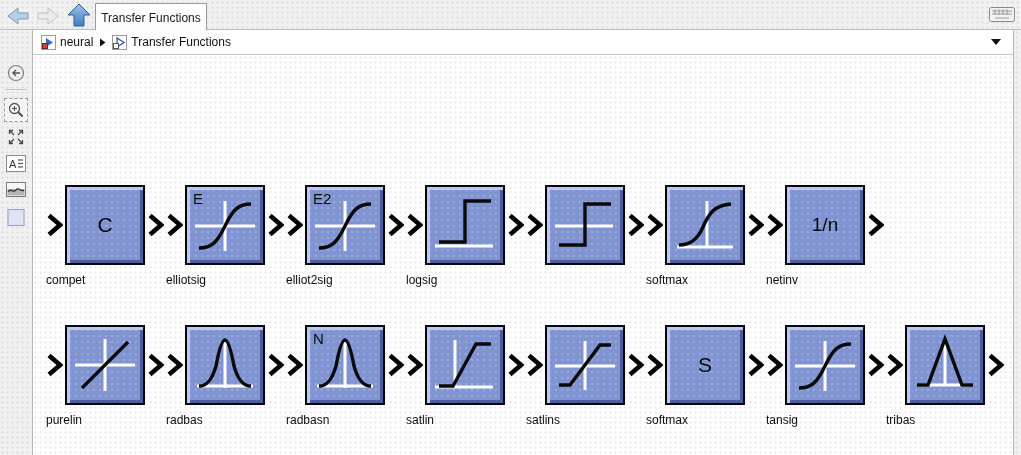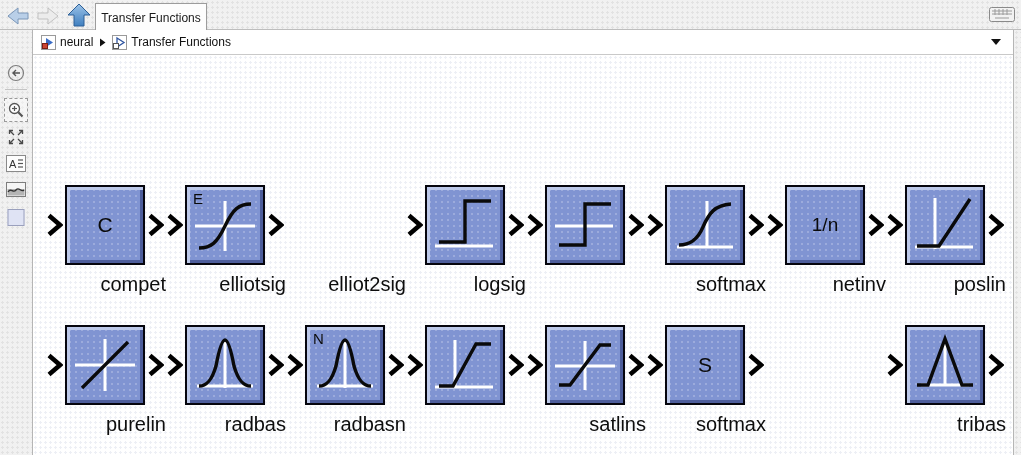--- a/index.html
+++ b/index.html
@@ -56,22 +56,22 @@
            background-color:#8094d2;
            background-image:radial-gradient(rgba(255,255,255,0.22) 1px, transparent 1.2px);
            background-size:6px 6px;
            border:2px solid #06060e;
            box-shadow: inset 3px 3px 0 0 #bdc9ea, inset -3px -3px 0 0 #4e5e9c;
            cursor:pointer; }
   .block svg { position:absolute; left:6px; top:6px; }
   .block-letter { position:absolute; inset:0; display:flex; align-items:center;
                   justify-content:center; font-size:21px; color:#0a0a0a; }
   .block-corner { position:absolute; left:6px; top:3px; font-size:15px; color:#0a0a0a; }
-  .blocklabel { position:absolute; top:88px; left:0; width:120px; text-align:right;
-                font-size:20px; color:#0d0d0d; white-space:nowrap; }
+  .blocklabel { position:absolute; top:88px; left:0; width:120px; text-align:left;
+                font-size:12px; color:#0d0d0d; white-space:nowrap; }
 </style>
 </head>
 <body>
 
 <div class="screen">
 
   <div class="toolbar dots">
     <button class="navbtn" id="nav-back" title="">
       <svg width="24" height="24" viewBox="0 0 24 24">
         <polygon points="2,12 12,4 12,9 22,9 22,15 12,15 12,20" fill="#b9cfe8" stroke="#7a96b8" stroke-width="1"></polygon>
@@ -216,20 +216,36 @@
             </svg>
             <div class="block-corner">E</div>
           </div>
           <svg class="port" width="17" height="24" viewBox="0 0 17 24">
             <path d="M3,2.5 L14,12 L3,21.5" fill="none" stroke="#000" stroke-width="4.5"></path>
           </svg>
         </div>
         <div class="blocklabel">elliotsig</div>
       </div>
       <div class="cell" style="left: 253px; top: 130px;">
+        <div class="blockrow">
+          <svg class="port" width="17" height="24" viewBox="0 0 17 24">
+            <path d="M3,2.5 L14,12 L3,21.5" fill="none" stroke="#000" stroke-width="4.5"></path>
+          </svg>
+          <div class="block">
+            <svg width="64" height="64" viewBox="0 0 64 64">
+              <line x1="2" y1="33" x2="62" y2="33" stroke="#ffffff" stroke-width="3"></line>
+              <line x1="32" y1="8" x2="32" y2="58" stroke="#ffffff" stroke-width="3"></line>
+              <path d="M6,55 C18,55 24,50 32,33 C40,16 46,11 58,11" fill="none" stroke="#0a0a0a" stroke-width="3.4" stroke-linejoin="miter" stroke-linecap="butt"></path>
+            </svg>
+            <div class="block-corner">E2</div>
+          </div>
+          <svg class="port" width="17" height="24" viewBox="0 0 17 24">
+            <path d="M3,2.5 L14,12 L3,21.5" fill="none" stroke="#000" stroke-width="4.5"></path>
+          </svg>
+        </div>
         <div class="blocklabel">elliot2sig</div>
       </div>
       <div class="cell" style="left: 373px; top: 130px;">
         <div class="blockrow">
           <svg class="port" width="17" height="24" viewBox="0 0 17 24">
             <path d="M3,2.5 L14,12 L3,21.5" fill="none" stroke="#000" stroke-width="4.5"></path>
           </svg>
           <div class="block">
             <svg width="64" height="64" viewBox="0 0 64 64">
               <line x1="2" y1="53" x2="60" y2="53" stroke="#ffffff" stroke-width="3"></line>
@@ -283,38 +299,20 @@
           </svg>
           <div class="block">
             <div class="block-letter" style="font-size: 19px;">1/n</div>
           </div>
           <svg class="port" width="17" height="24" viewBox="0 0 17 24">
             <path d="M3,2.5 L14,12 L3,21.5" fill="none" stroke="#000" stroke-width="4.5"></path>
           </svg>
         </div>
         <div class="blocklabel">netinv</div>
       </div>
-      <div class="cell" style="left: 853px; top: 130px;">
-        <div class="blockrow">
-          <svg class="port" width="17" height="24" viewBox="0 0 17 24">
-            <path d="M3,2.5 L14,12 L3,21.5" fill="none" stroke="#000" stroke-width="4.5"></path>
-          </svg>
-          <div class="block">
-            <svg width="64" height="64" viewBox="0 0 64 64">
-              <line x1="22" y1="5" x2="22" y2="56" stroke="#ffffff" stroke-width="3"></line>
-              <line x1="2" y1="54" x2="60" y2="54" stroke="#ffffff" stroke-width="3"></line>
-              <path d="M4,53 L26,53 L57,6" fill="none" stroke="#0a0a0a" stroke-width="3.4" stroke-linejoin="miter" stroke-linecap="butt"></path>
-            </svg>
-          </div>
-          <svg class="port" width="17" height="24" viewBox="0 0 17 24">
-            <path d="M3,2.5 L14,12 L3,21.5" fill="none" stroke="#000" stroke-width="4.5"></path>
-          </svg>
-        </div>
-        <div class="blocklabel">poslin</div>
-      </div>
       <div class="cell" style="left: 13px; top: 270px;">
         <div class="blockrow">
           <svg class="port" width="17" height="24" viewBox="0 0 17 24">
             <path d="M3,2.5 L14,12 L3,21.5" fill="none" stroke="#000" stroke-width="4.5"></path>
           </svg>
           <div class="block">
             <svg width="64" height="64" viewBox="0 0 64 64">
               <line x1="2" y1="32" x2="62" y2="32" stroke="#ffffff" stroke-width="3"></line>
               <line x1="32" y1="6" x2="32" y2="58" stroke="#ffffff" stroke-width="3"></line>
               <path d="M9,55 L55,9" fill="none" stroke="#0a0a0a" stroke-width="3.4" stroke-linejoin="miter" stroke-linecap="butt"></path>
@@ -372,20 +370,21 @@
             <svg width="64" height="64" viewBox="0 0 64 64">
               <line x1="22" y1="7" x2="22" y2="54" stroke="#ffffff" stroke-width="3"></line>
               <line x1="2" y1="54" x2="60" y2="54" stroke="#ffffff" stroke-width="3"></line>
               <path d="M6,53 L20,53 L43,11 L58,11" fill="none" stroke="#0a0a0a" stroke-width="3.4" stroke-linejoin="miter" stroke-linecap="butt"></path>
             </svg>
           </div>
           <svg class="port" width="17" height="24" viewBox="0 0 17 24">
             <path d="M3,2.5 L14,12 L3,21.5" fill="none" stroke="#000" stroke-width="4.5"></path>
           </svg>
         </div>
+        <div class="blocklabel">satlin</div>
       </div>
       <div class="cell" style="left: 493px; top: 270px;">
         <div class="blockrow">
           <svg class="port" width="17" height="24" viewBox="0 0 17 24">
             <path d="M3,2.5 L14,12 L3,21.5" fill="none" stroke="#000" stroke-width="4.5"></path>
           </svg>
           <div class="block">
             <svg width="64" height="64" viewBox="0 0 64 64">
               <line x1="2" y1="33" x2="62" y2="33" stroke="#ffffff" stroke-width="3"></line>
               <line x1="32" y1="8" x2="32" y2="57" stroke="#ffffff" stroke-width="3"></line>
@@ -405,20 +404,38 @@
           </svg>
           <div class="block">
             <div class="block-letter">S</div>
           </div>
           <svg class="port" width="17" height="24" viewBox="0 0 17 24">
             <path d="M3,2.5 L14,12 L3,21.5" fill="none" stroke="#000" stroke-width="4.5"></path>
           </svg>
         </div>
         <div class="blocklabel">softmax</div>
       </div>
+      <div class="cell" style="left: 733px; top: 270px;">
+        <div class="blockrow">
+          <svg class="port" width="17" height="24" viewBox="0 0 17 24">
+            <path d="M3,2.5 L14,12 L3,21.5" fill="none" stroke="#000" stroke-width="4.5"></path>
+          </svg>
+          <div class="block">
+            <svg width="64" height="64" viewBox="0 0 64 64">
+              <line x1="2" y1="33" x2="62" y2="33" stroke="#ffffff" stroke-width="3"></line>
+              <line x1="32" y1="8" x2="32" y2="58" stroke="#ffffff" stroke-width="3"></line>
+              <path d="M6,55 C18,55 24,50 32,33 C40,16 46,11 58,11" fill="none" stroke="#0a0a0a" stroke-width="3.4" stroke-linejoin="miter" stroke-linecap="butt"></path>
+            </svg>
+          </div>
+          <svg class="port" width="17" height="24" viewBox="0 0 17 24">
+            <path d="M3,2.5 L14,12 L3,21.5" fill="none" stroke="#000" stroke-width="4.5"></path>
+          </svg>
+        </div>
+        <div class="blocklabel">tansig</div>
+      </div>
       <div class="cell" style="left: 853px; top: 270px;">
         <div class="blockrow">
           <svg class="port" width="17" height="24" viewBox="0 0 17 24">
             <path d="M3,2.5 L14,12 L3,21.5" fill="none" stroke="#000" stroke-width="4.5"></path>
           </svg>
           <div class="block">
             <svg width="64" height="64" viewBox="0 0 64 64">
               <line x1="32" y1="9" x2="32" y2="52" stroke="#ffffff" stroke-width="3"></line>
               <line x1="8" y1="52" x2="56" y2="52" stroke="#ffffff" stroke-width="3"></line>
               <path d="M4,52 L15,52 L32,6 L49,52 L60,52" fill="none" stroke="#0a0a0a" stroke-width="3.4" stroke-linejoin="miter" stroke-linecap="butt"></path>

